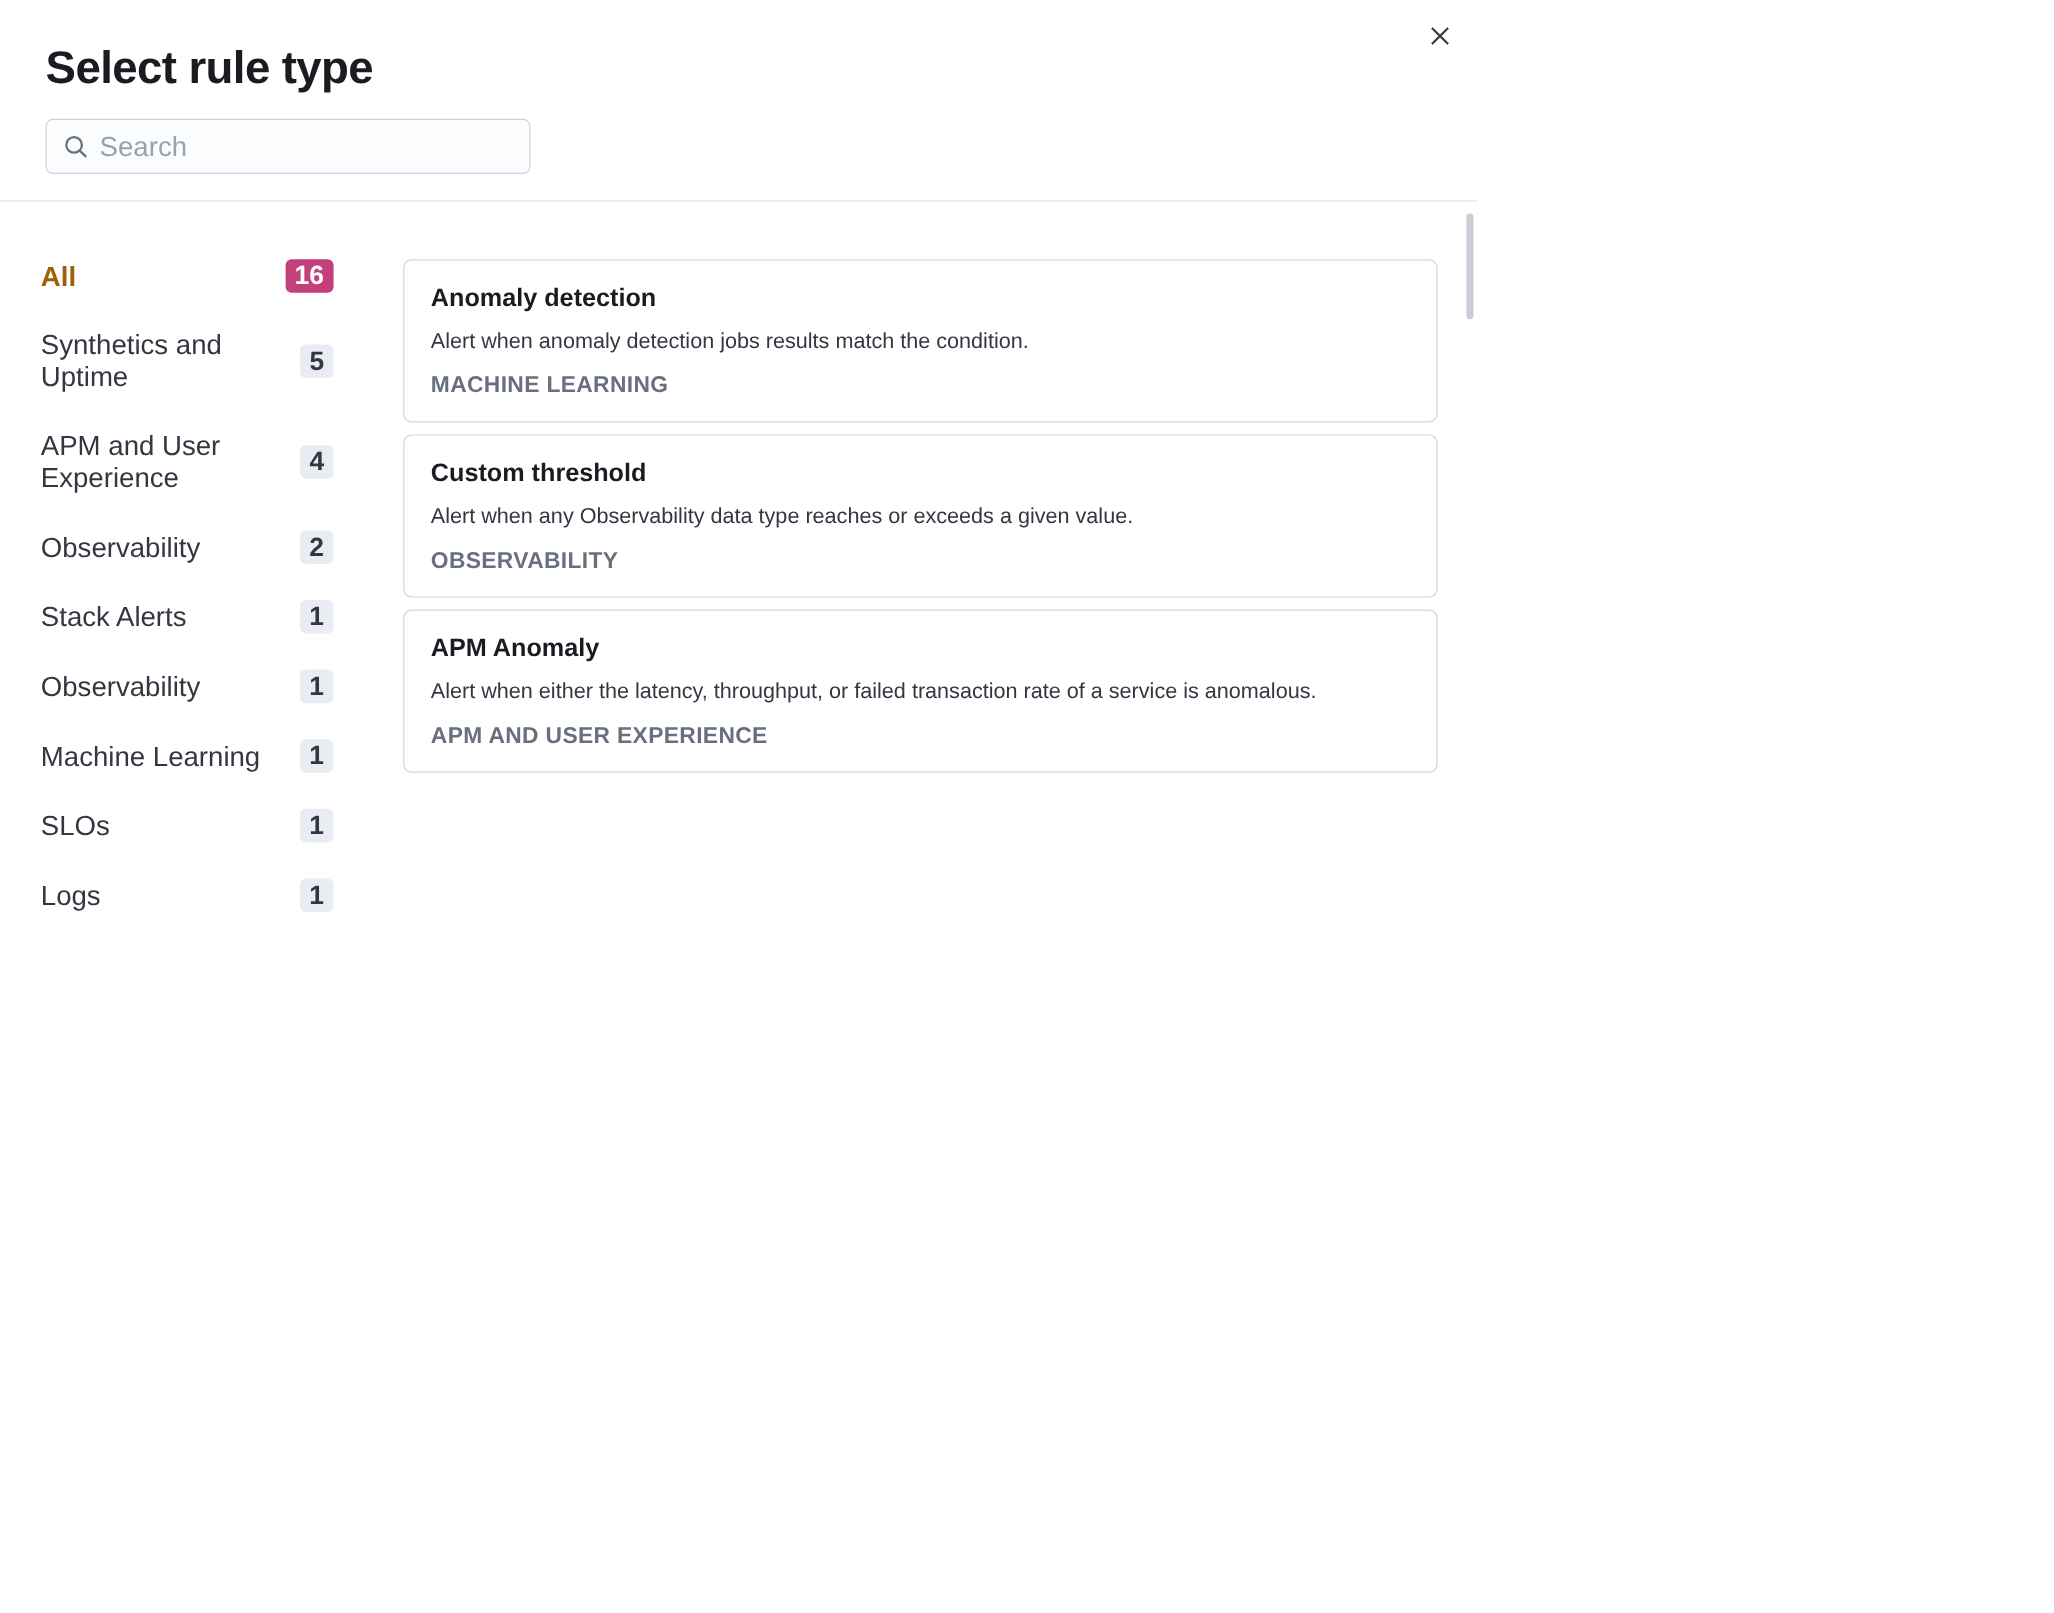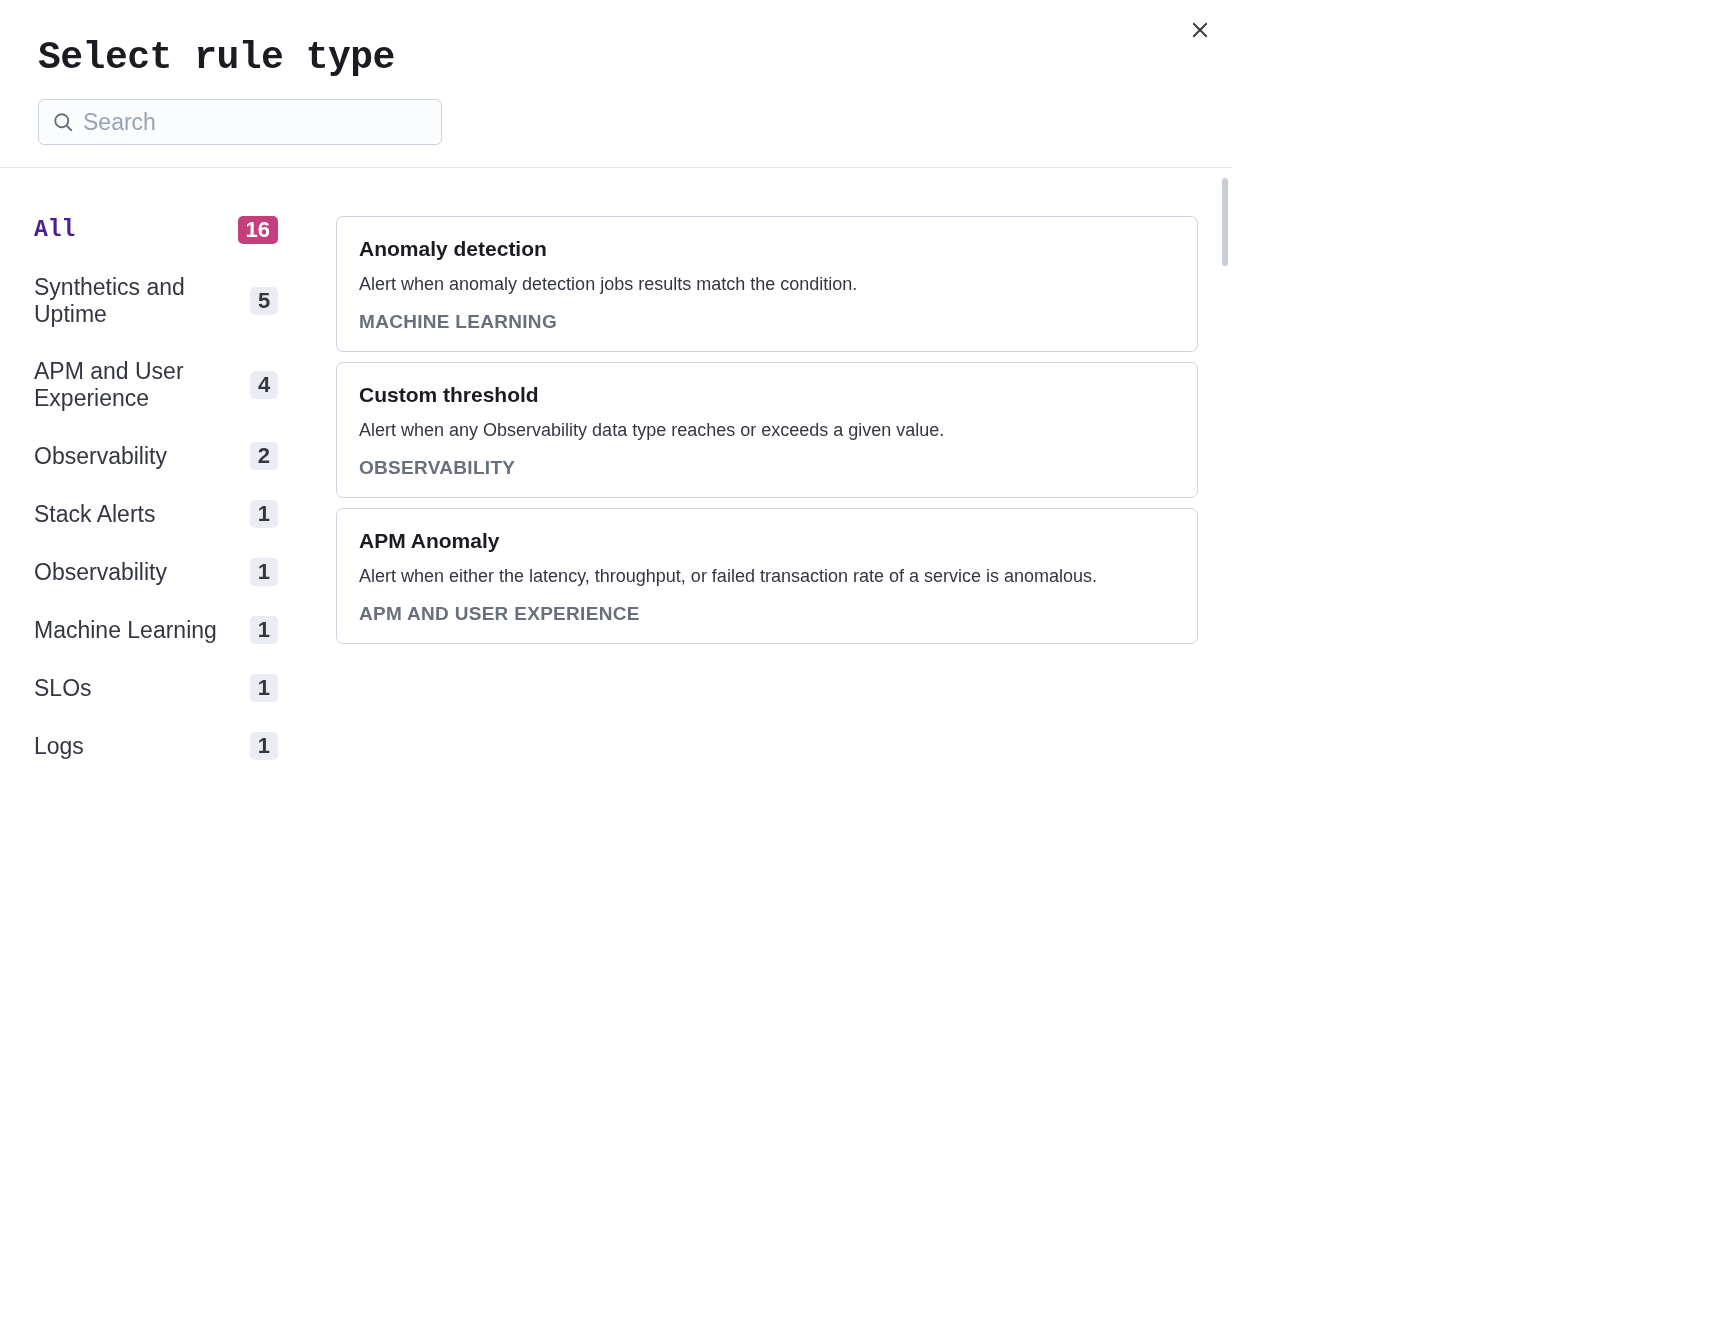--- a/index.html
+++ b/index.html
@@ -38,21 +38,20 @@
       color: #343741;
       background: transparent;
       border: none;
     }
     .close-btn svg {
       width: 18px;
       height: 18px;
     }
     .header {
       padding: 36px 38px 0 38px;
-      font-family: Liberation Mono, monospace;
     }
     .title {
       font-size: 38px;
       font-weight: 700;
       color: #1a1c21;
       letter-spacing: -0.5px;
     }
     .search-row {
       padding: 20px 38px 22px 38px;
       border-bottom: 1px solid #e3e6ef;
@@ -105,22 +104,21 @@
       cursor: pointer;
       padding-right: 24px;
     }
     .sidebar-label {
       font-size: 23px;
       color: #343741;
       font-weight: 500;
     }
     .sidebar-item.active .sidebar-label {
       font-weight: 700;
-      color: #4c1d95;
-      font-family: Liberation Mono, monospace;
+      color: #a16207;
     }
     .badge {
       min-width: 28px;
       height: 28px;
       border-radius: 5px;
       background: #e9edf3;
       color: #343741;
       font-size: 22px;
       font-weight: 600;
       display: inline-flex;

